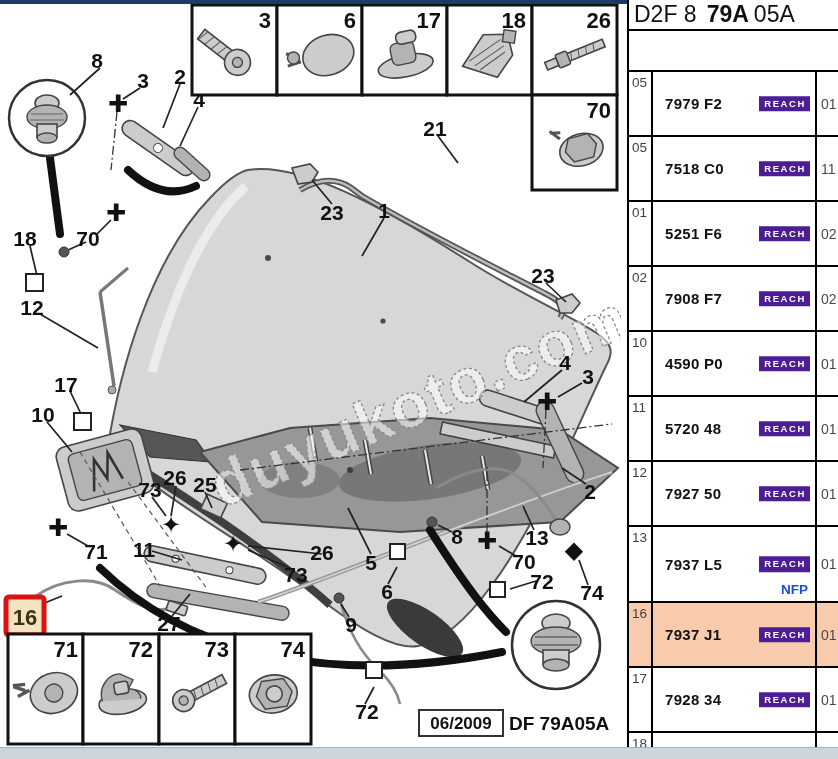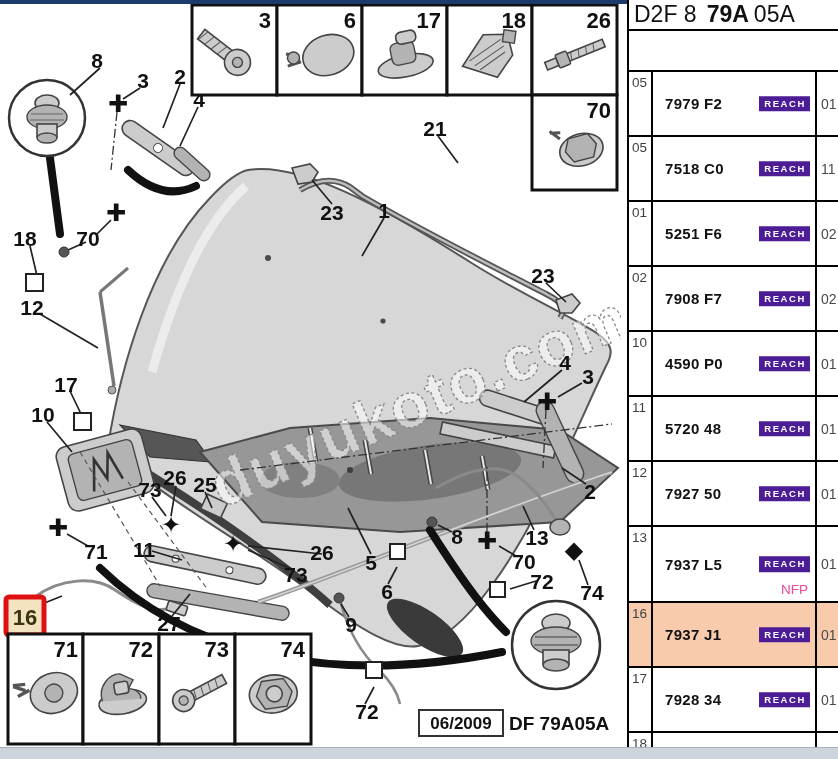--- a/index.html
+++ b/index.html
@@ -21,21 +21,21 @@
   .trow{display:grid;grid-template-columns:24px 1fr 25px;height:63px;
         border-bottom:2px solid #000;background:#fff;}
   .trow.tall{height:74px;}
   .trow.hl{background:#f8cbad;}
   .c-ref{border-right:2px solid #000;font-size:13.5px;color:#3f3f3f;padding:3px 0 0 3px;}
   .c-part{position:relative;display:flex;align-items:center;padding-left:12px;}
   .partnum{font-weight:bold;font-size:15px;color:#111;letter-spacing:.3px;}
   .reach{position:absolute;right:5px;top:50%;transform:translateY(-50%);
          background:#4c1d95;color:#fff;font-weight:bold;font-size:9.5px;
          letter-spacing:1.6px;padding:3px 4px 3px 5px;line-height:1;}
-  .note{position:absolute;right:7px;bottom:4px;font-weight:normal;font-size:13.5px;color:#ec4899;}
+  .note{position:absolute;right:7px;bottom:4px;font-weight:bold;font-size:13.5px;color:#1d4ed8;}
   .c-qty{border-left:2px solid #000;display:flex;align-items:center;
          font-size:14px;color:#4a4a4a;padding-left:4px;}
 
   
   .hscrollbar{position:absolute;left:0;top:747px;width:838px;height:12px;
               background:#cdd4db;border-top:1px solid #a8b1bb;}
 
   
   .callout{font:bold 21px "Liberation Sans",sans-serif;fill:#111;
            text-anchor:middle;dominant-baseline:central;}

